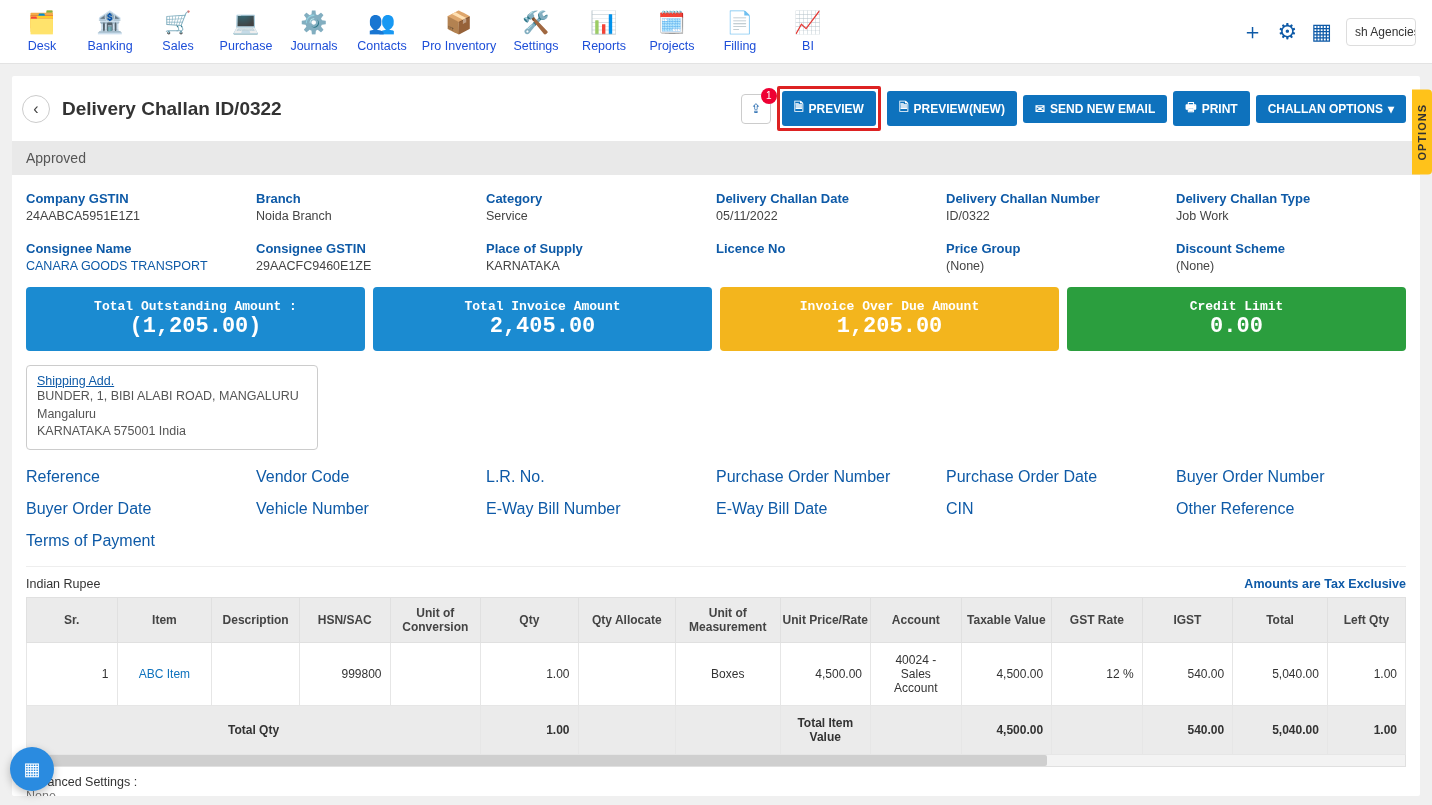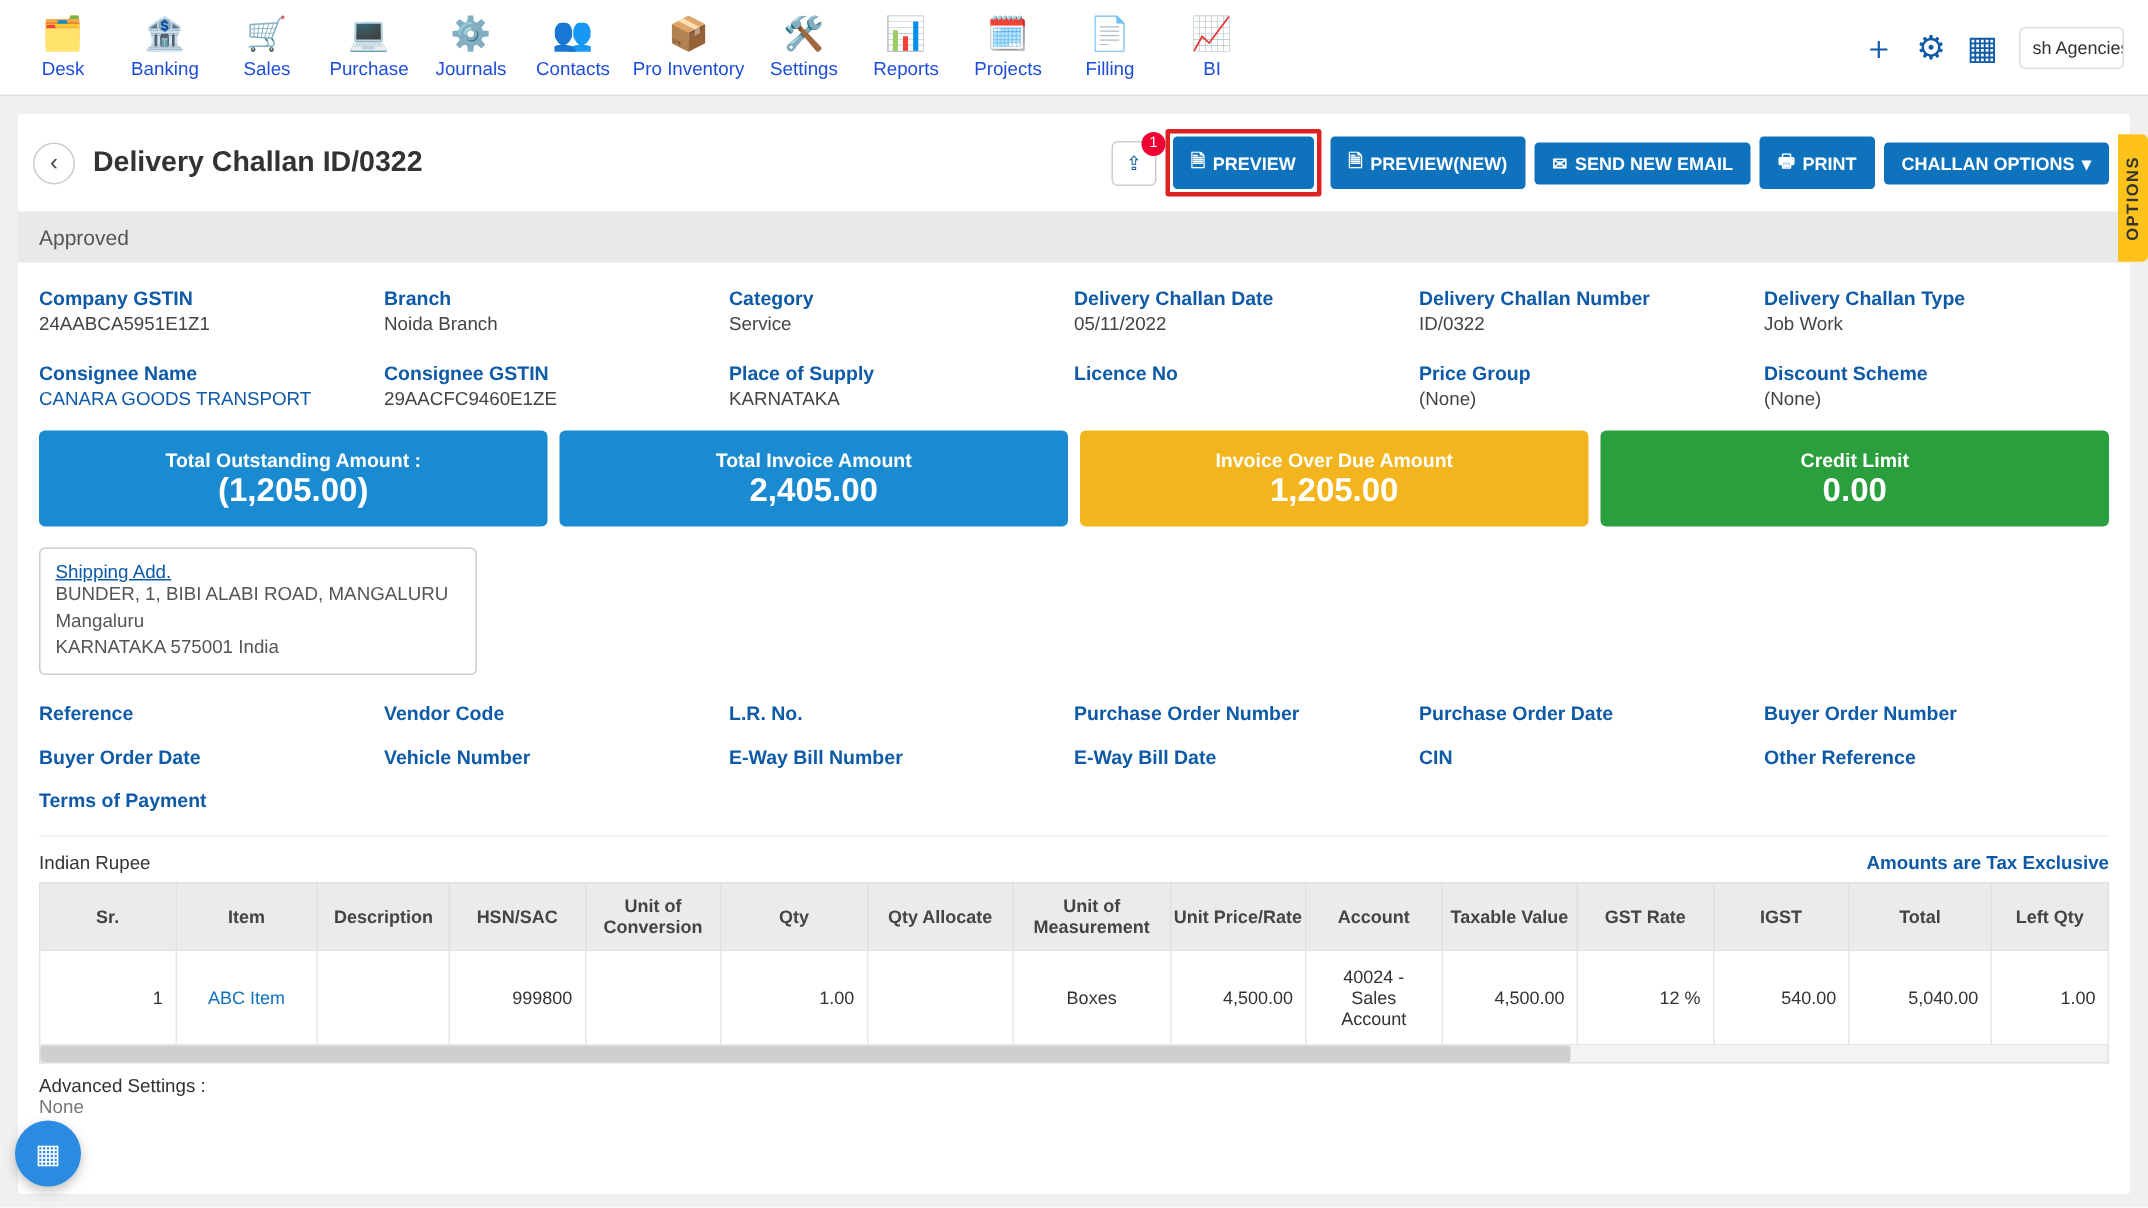--- a/index.html
+++ b/index.html
@@ -100,21 +100,21 @@
     grid-template-columns: repeat(6, 1fr);
     column-gap: 0;
     row-gap: 18px;
     padding: 16px 14px 14px 14px;
   }
   .meta-cell .lbl { color:#0e5aa7; font-size:13px; font-weight:600; }
   .meta-cell .val { color:#444; font-size:12.5px; margin-top:3px; }
   .meta-cell .val.link { color:#0e5aa7; }
 
   
-  .amount-row { display:flex; gap:8px; padding: 0 14px 14px 14px; }
+  .amount-row { display:flex; gap:8px; padding: 0 14px 14px 14px; font-family: Liberation Mono, monospace; }
   .amount-card {
     flex:1; color:#fff; border-radius:4px;
     display:flex; flex-direction:column; align-items:center; justify-content:center;
     height:64px;
   }
   .amount-card .alabel { font-size:13px; font-weight:600; }
   .amount-card .avalue { font-size:22px; font-weight:700; }
   .c-blue { background:#1b8bd1; }
   .c-yellow { background:#f3b51d; }
   .c-green { background:#2b9e3e; }
@@ -128,21 +128,21 @@
   .ship-box .shlabel { color:#0e5aa7; text-decoration: underline; font-size:12.5px; }
   .ship-box .shline { color:#555; line-height:1.4; }
 
   
   .meta-grid2 {
     display:grid;
     grid-template-columns: repeat(6, 1fr);
     padding: 6px 14px 16px 14px;
     row-gap:14px;
   }
-  .meta-grid2 .lbl { color:#0e5aa7; font-weight:700; font-size:13px; }
+  .meta-grid2 .lbl { color:#0e5aa7; font-weight:400; font-size:16px; }
   .divider { border-top:1px solid #eee; margin:0 14px; }
 
   
   .curr-row { display:flex; justify-content:space-between; align-items:center; padding:10px 14px 6px 14px; font-size:12.5px; }
   .curr-row .right { color:#0e5aa7; font-weight:600; }
 
   
   .tbl-wrap{padding:0 14px;}
   table.items { width:100%; border-collapse:collapse; font-size:12px; table-layout:fixed; }
   table.items th {
@@ -437,20 +437,33 @@
         <td></td>
         <td class="l">Boxes</td>
         <td>4,500.00</td>
         <td class="l">40024 - Sales Account</td>
         <td>4,500.00</td>
         <td>12 %</td>
         <td>540.00</td>
         <td>5,040.00</td>
         <td>1.00</td>
       </tr>
+      <tr class="total-row">
+        <td class="l" colspan="5">Total Qty</td>
+        <td>1.00</td>
+        <td></td>
+        <td></td>
+        <td class="l">Total Item Value</td>
+        <td></td>
+        <td>4,500.00</td>
+        <td></td>
+        <td>540.00</td>
+        <td>5,040.00</td>
+        <td>1.00</td>
+      </tr>
     </tbody>
   </table>
   </div>
   <div class="fake-scroll">
     <div class="thumb"></div>
   </div>
 
   <div class="adv">
     <div>Advanced Settings :</div>
     <div class="none">None</div>

